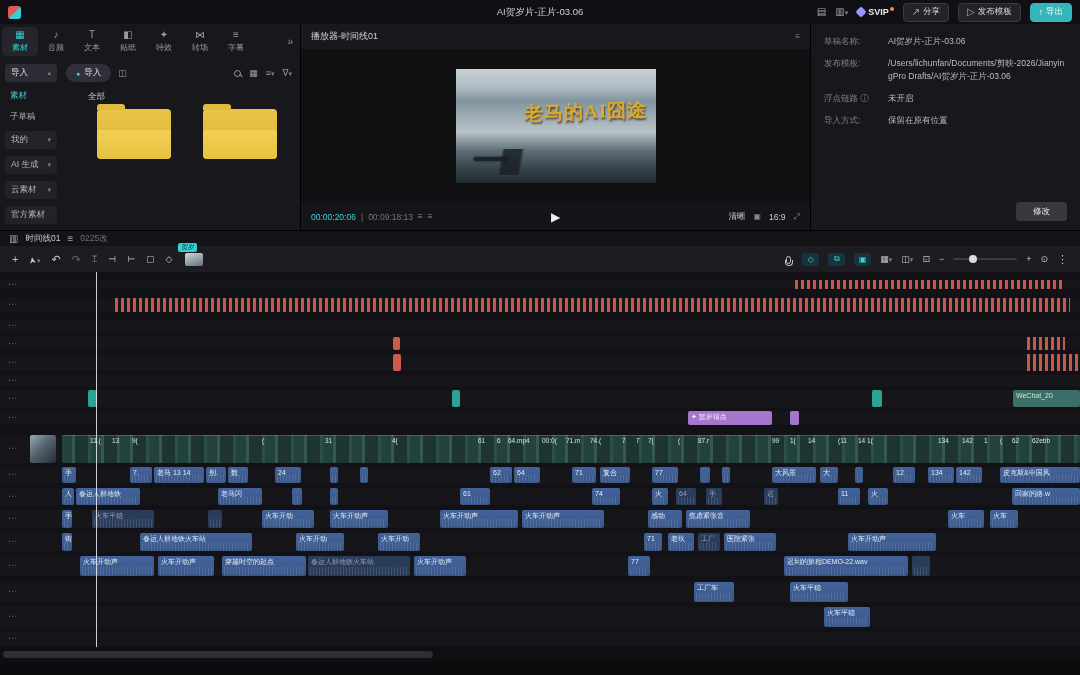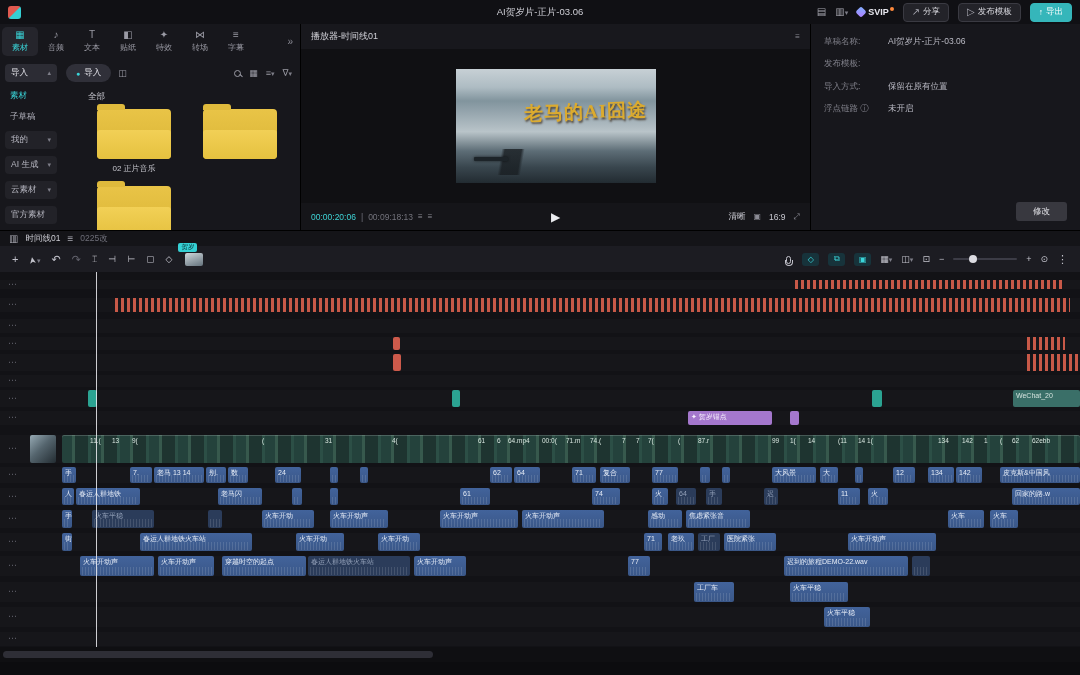--- a/index.html
+++ b/index.html
@@ -219,24 +219,20 @@
             <div class="mh-right">
               <span class="i-search"></span>
               <span class="mh-ic">▦</span>
               <span class="mh-ic"><span>≡</span><span class="caret">▾</span></span>
               <span class="mh-ic"><span>∇</span><span class="caret">▾</span></span>
             </div>
           </div>
           <div class="media-all">全部</div>
           <div class="folders">
             <div class="folder">
-              <div class="folder-shape"></div>
-              <div class="folder-label">02 正片音乐</div>
-            </div>
-            <div class="folder">
                 <div class="folder-shape"></div>
               </div>
             <div class="folder">
                 <div class="folder-shape"></div>
               </div>
           </div>
         </section>
       </div>
     </div>
 
@@ -266,28 +262,29 @@
       </div>
     </div>
 
     <div class="params">
       <div class="prow">
           <span class="plabel">草稿名称:</span>
           <span class="pvalue">AI贺岁片-正片-03.06</span>
         </div>
       <div class="prow">
           <span class="plabel">发布模板:</span>
+          <span class="pvalue">/Users/lichunfan/Documents/剪映-2026/JianyingPro Drafts/AI贺岁片-正片-03.06</span>
+        </div>
+      <div class="prow">
+          <span class="plabel">浮点链路 ⓘ</span>
+          <span class="pvalue">未开启</span>
         </div>
       <div class="prow">
           <span class="plabel">导入方式:</span>
           <span class="pvalue">保留在原有位置</span>
-        </div>
-      <div class="prow">
-          <span class="plabel">浮点链路 ⓘ</span>
-          <span class="pvalue">未开启</span>
         </div>
       <span class="modify">修改</span>
     </div>
   </div>
 
   <div class="tl-head">
     <span class="tb-ic">▥</span>
     <span>时间线01</span>
     <span class="tb-ic">≡</span>
     <span class="tl-ver">0225改</span>

